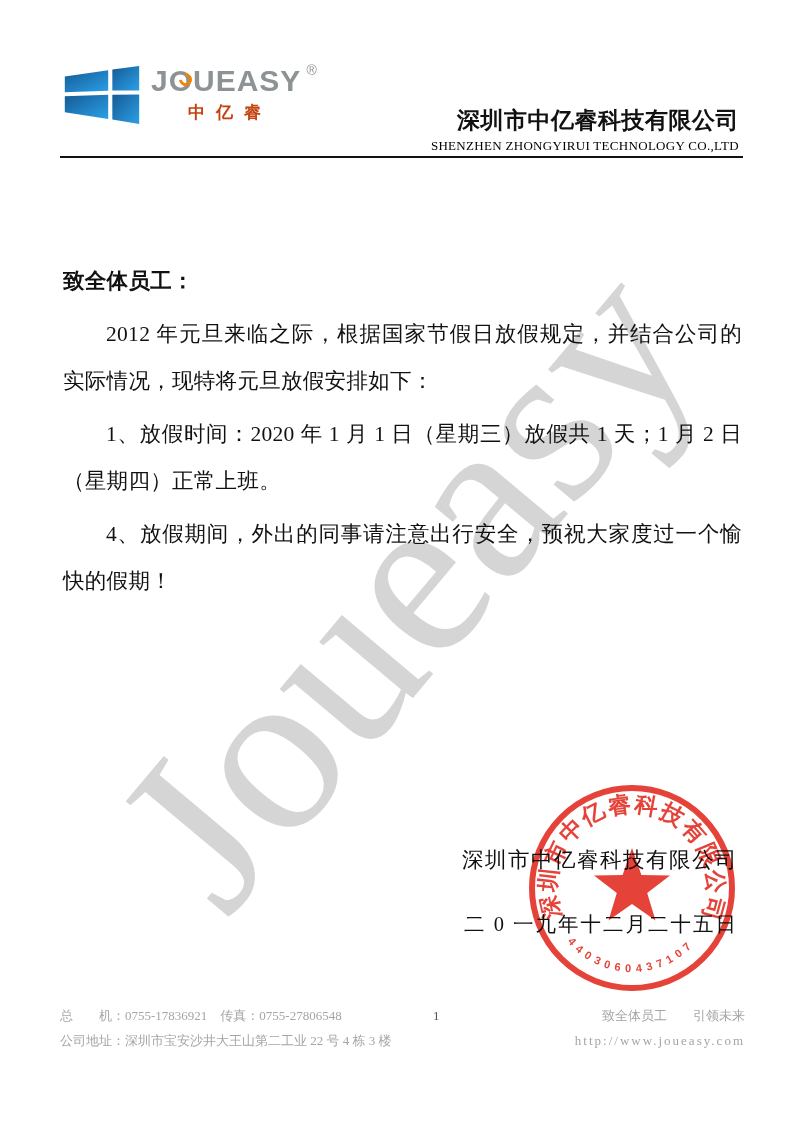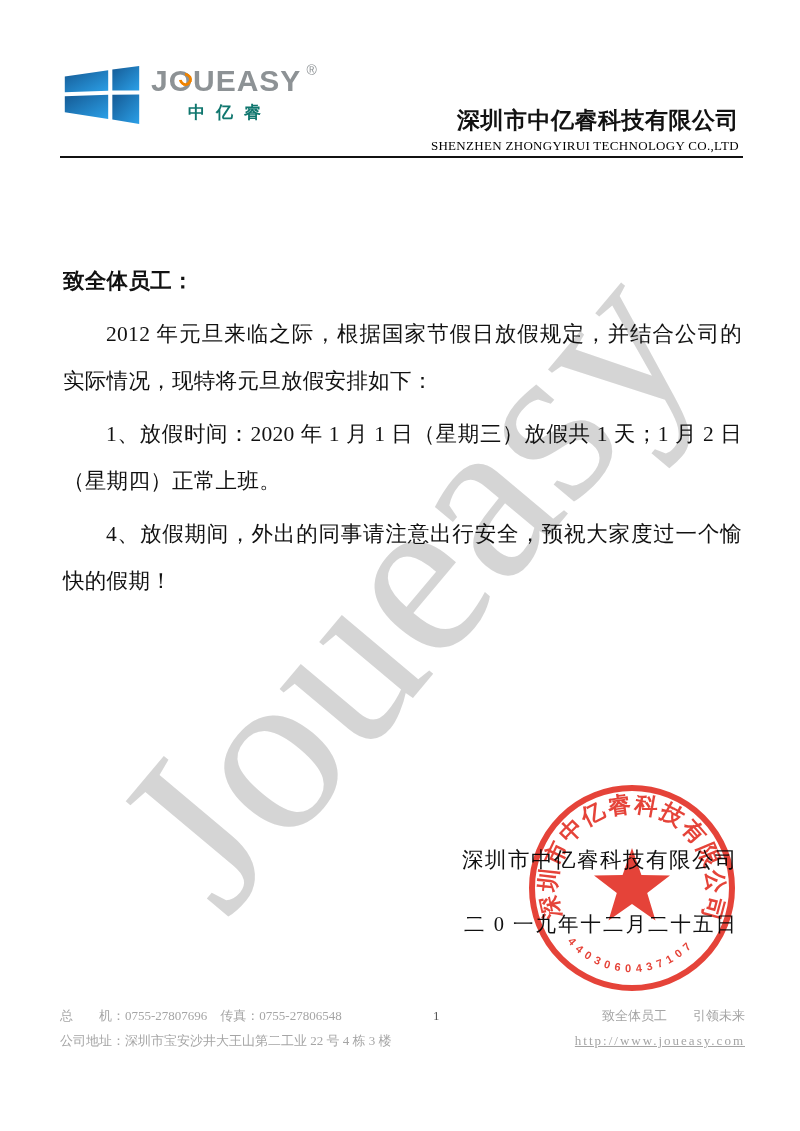--- a/index.html
+++ b/index.html
@@ -44,21 +44,21 @@
   }
   .reg { font-size:14px; color:#8d9295; margin-left:5px; margin-top:-2px; font-weight:400; }
   .o-accent {
     position:absolute; left:28px; top:9px;
     width:13px; height:13px;
     border:3px solid #f08300; border-radius:50%;
     border-left-color:transparent;
     transform:rotate(40deg);
   }
   .brand-cn {
-    font-size:17px; color:#0f766e; letter-spacing:11px;
+    font-size:17px; color:#c2410c; letter-spacing:11px;
     margin-left:37px; margin-top:4px; font-weight:600;
   }
 
   .company-block { position:absolute; right:61px; top:105px; text-align:right; }
   .company-cn { font-size:23px; font-weight:700; letter-spacing:0.5px; color:#111; }
   .company-en { font-size:13px; letter-spacing:0.3px; margin-top:2px; color:#000000; }
 
   .header-rule {
     position:absolute; left:60px; right:57px; top:156px;
     border-top:2px solid #111;
@@ -94,21 +94,21 @@
   }
 
   
   .footer {
     position:absolute; left:60px; right:55px; top:1003px; height:60px;
     font-size:13px; color:#a5a5a5; line-height:25px;
   }
   .footer-left { position:absolute; left:0; top:0; }
   .footer-page { position:absolute; left:373px; top:0; color:#555; }
   .footer-right { position:absolute; right:0; top:0; text-align:right; }
-  .website { letter-spacing:2px;text-decoration:underline; }
+  .website { letter-spacing:2px; }
 </style>
 </head>
 <body>
 
 <div class="page">
 
   <div class="watermark">Joueasy</div>
 
   <div class="content">
 
@@ -150,21 +150,21 @@
       <p class="para">4、放假期间，外出的同事请注意出行安全，预祝大家度过一个愉快的假期！</p>
     </div>
 
     <div class="signature">
       <div class="sig-company">深圳市中亿睿科技有限公司</div>
       <div class="sig-date">二 0 一九年十二月二十五日</div>
     </div>
 
     <div class="footer">
       <div class="footer-left">
-        <div>总　　机：0755-27807696　传真：0755-27806548</div>
+        <div>总　　机：0755-17836921　传真：0755-27806548</div>
         <div>公司地址：深圳市宝安沙井大王山第二工业 22 号 4 栋 3 楼</div>
       </div>
       <div class="footer-page">1</div>
       <div class="footer-right">
         <div>致全体员工　　引领未来</div>
         <div class="website">http://www.joueasy.com</div>
       </div>
     </div>
 
   </div>

